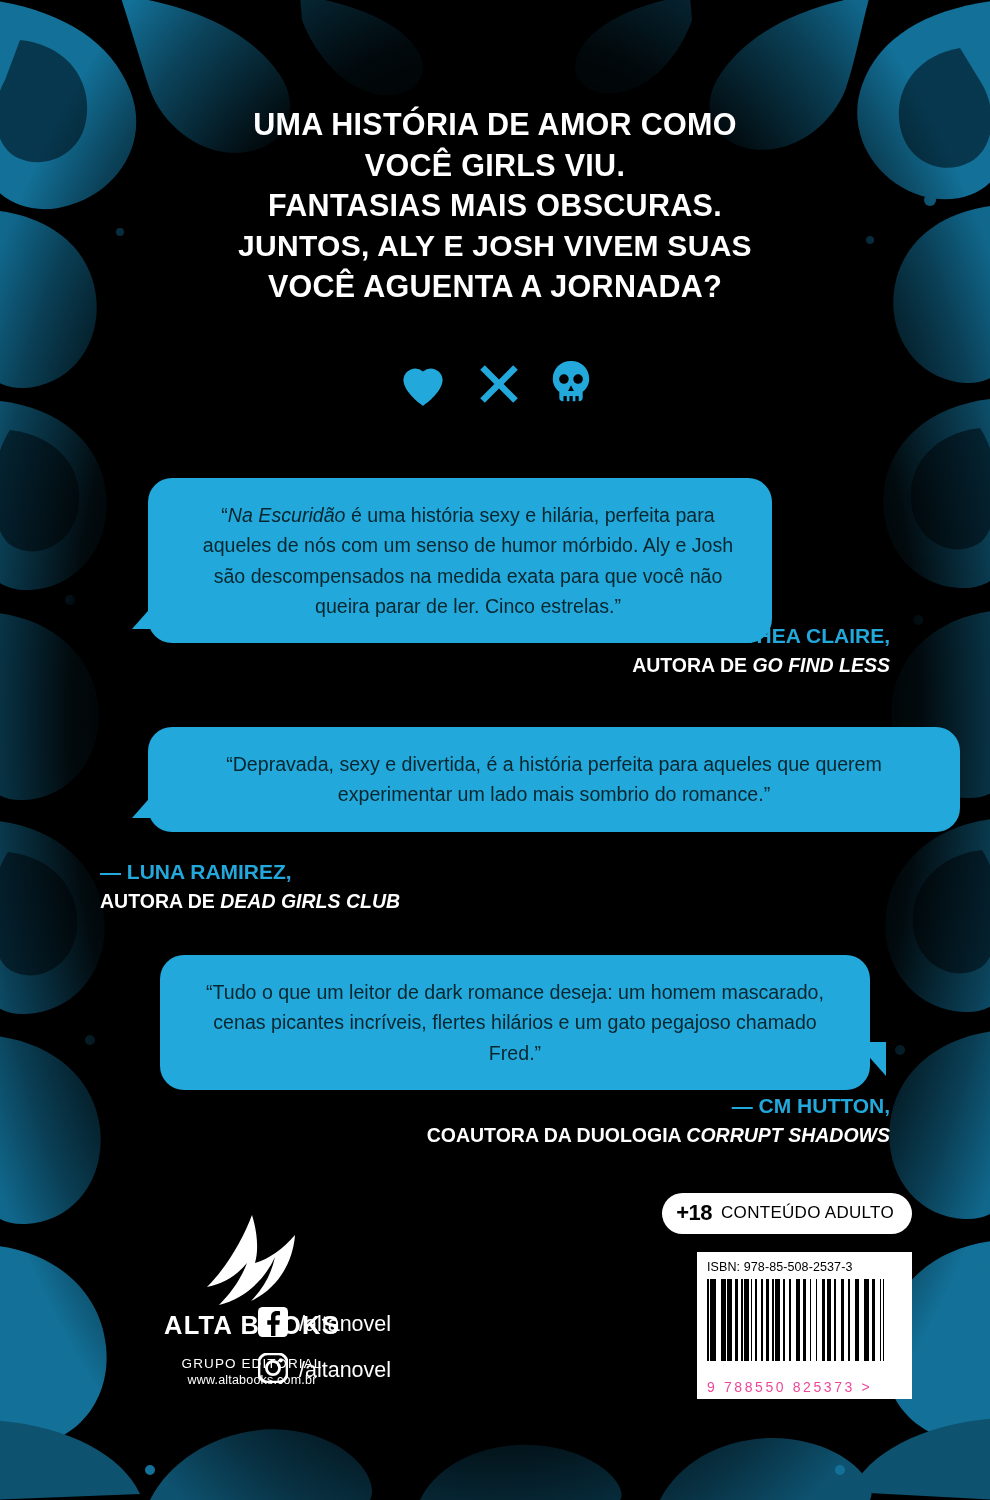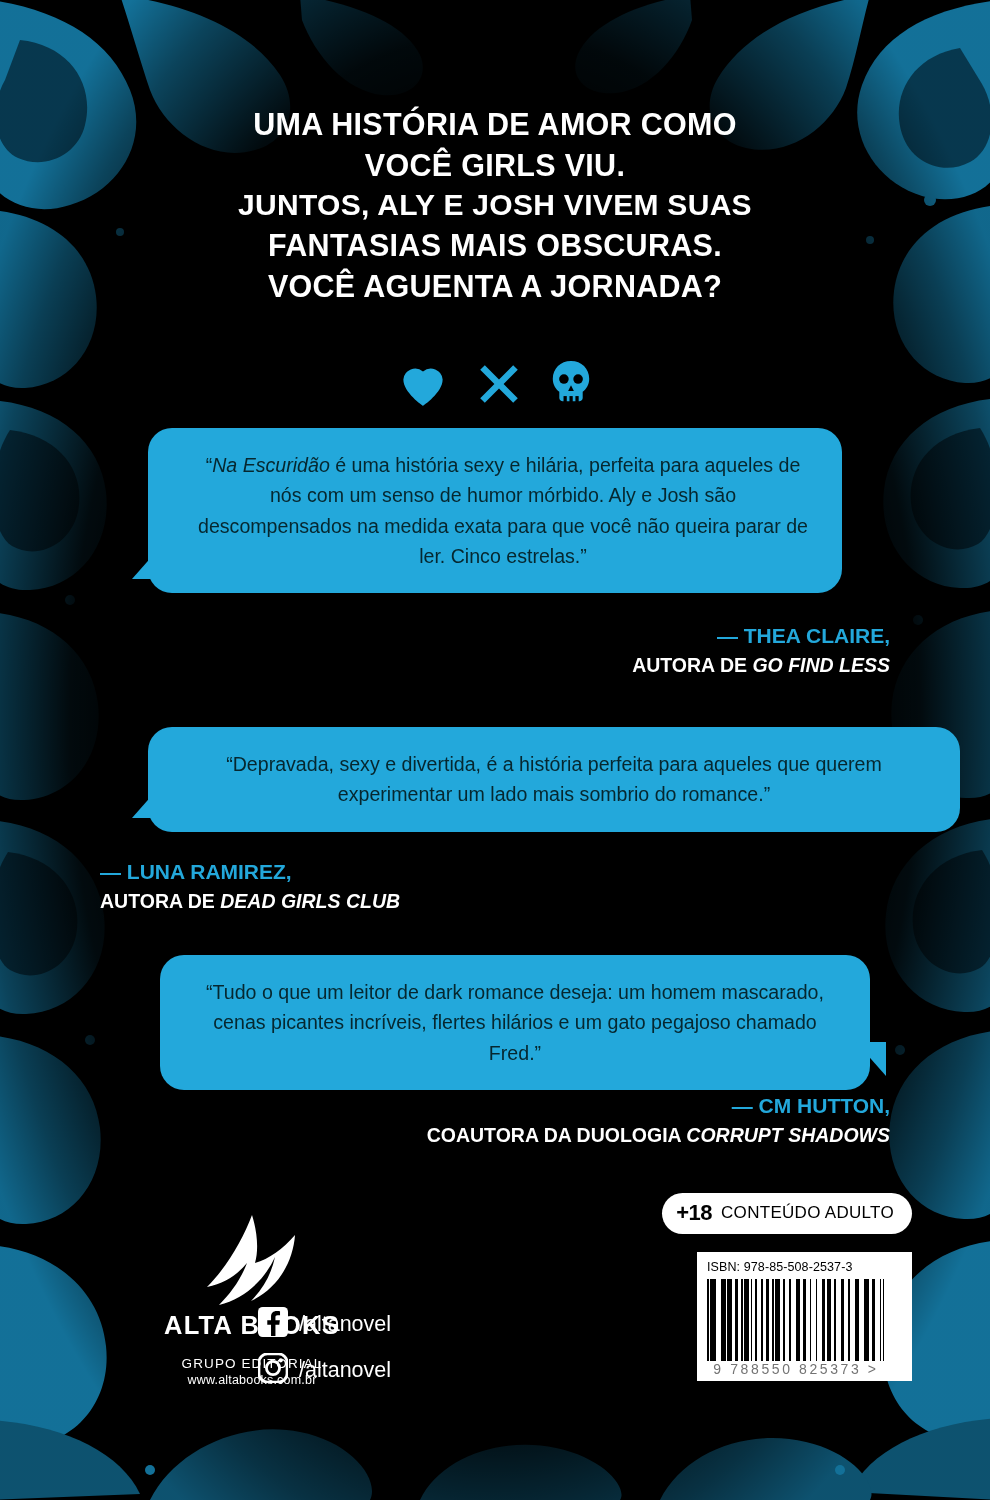--- a/index.html
+++ b/index.html
@@ -114,21 +114,21 @@
     line-height: 1.3;
     color: #ffffff;
   }
   .attrib .name { color: #23a8db; }
   .attrib .sub { color: #ffffff; font-size: 19.5px; display: block; margin-top: 4px; }
   .attrib .sub i { font-style: italic; }
   .attrib.right { right: 100px; text-align: right; }
   .attrib.left { left: 100px; text-align: left; }
 
   
-  #bubble1 { left: 148px; top: 428px; width: 694px; padding-left: 46px; }
+  #bubble1 { left: 148px; top: 478px; width: 624px; padding-left: 46px; }
   #attrib1 { top: 622px; }
 
   #bubble2 { left: 148px; top: 727px; width: 812px; }
   #attrib2 { top: 858px; }
 
   #bubble3 { left: 160px; top: 955px; width: 710px; }
   #attrib3 { top: 1092px; }
 
   
   .adult-badge {
@@ -166,24 +166,24 @@
   .bars {
     height: 82px;
     width: 100%;
     display: flex;
     align-items: flex-end;
     gap: 0;
   }
   .bars span { display: block; background: #000; height: 100%; }
   .barcode-digits {
     font-size: 14px;
-    color: #737373;
+    color: #ec4899;
     letter-spacing: 2.6px;
-    text-align: center;
-    margin-top: 0;
+    text-align: left;
+    margin-top: 18px;
     font-family: "Liberation Sans", sans-serif;
   }
 
   
   .publisher {
     position: absolute;
     left: 92px;
     top: 1213px;
     width: 320px;
     color: #fff;
@@ -278,22 +278,22 @@
       </g>
     </svg>
   </div>
   <div class="vignette"></div>
 
   <div class="content">
 
     <div class="headline">
       <span class="line">UMA HISTÓRIA DE AMOR COMO</span>
       <span class="line">VOCÊ GIRLS VIU.</span>
+      <span class="line">FANTASIAS MAIS OBSCURAS.</span>
       <span class="line small">JUNTOS, ALY E JOSH VIVEM SUAS</span>
-      <span class="line">FANTASIAS MAIS OBSCURAS.</span>
       <span class="line">VOCÊ AGUENTA A JORNADA?</span>
     </div>
 
     <div class="icon-row">
       <span>
         <svg width="54" height="48" viewBox="0 0 24 22">
           <path fill="#23a8db" d="M12 21s-9-6.1-9-12.1A5.4 5.4 0 0 1 12 5.3 5.4 5.4 0 0 1 21 8.9C21 14.9 12 21 12 21z"></path>
         </svg>
       </span>
       <span>

